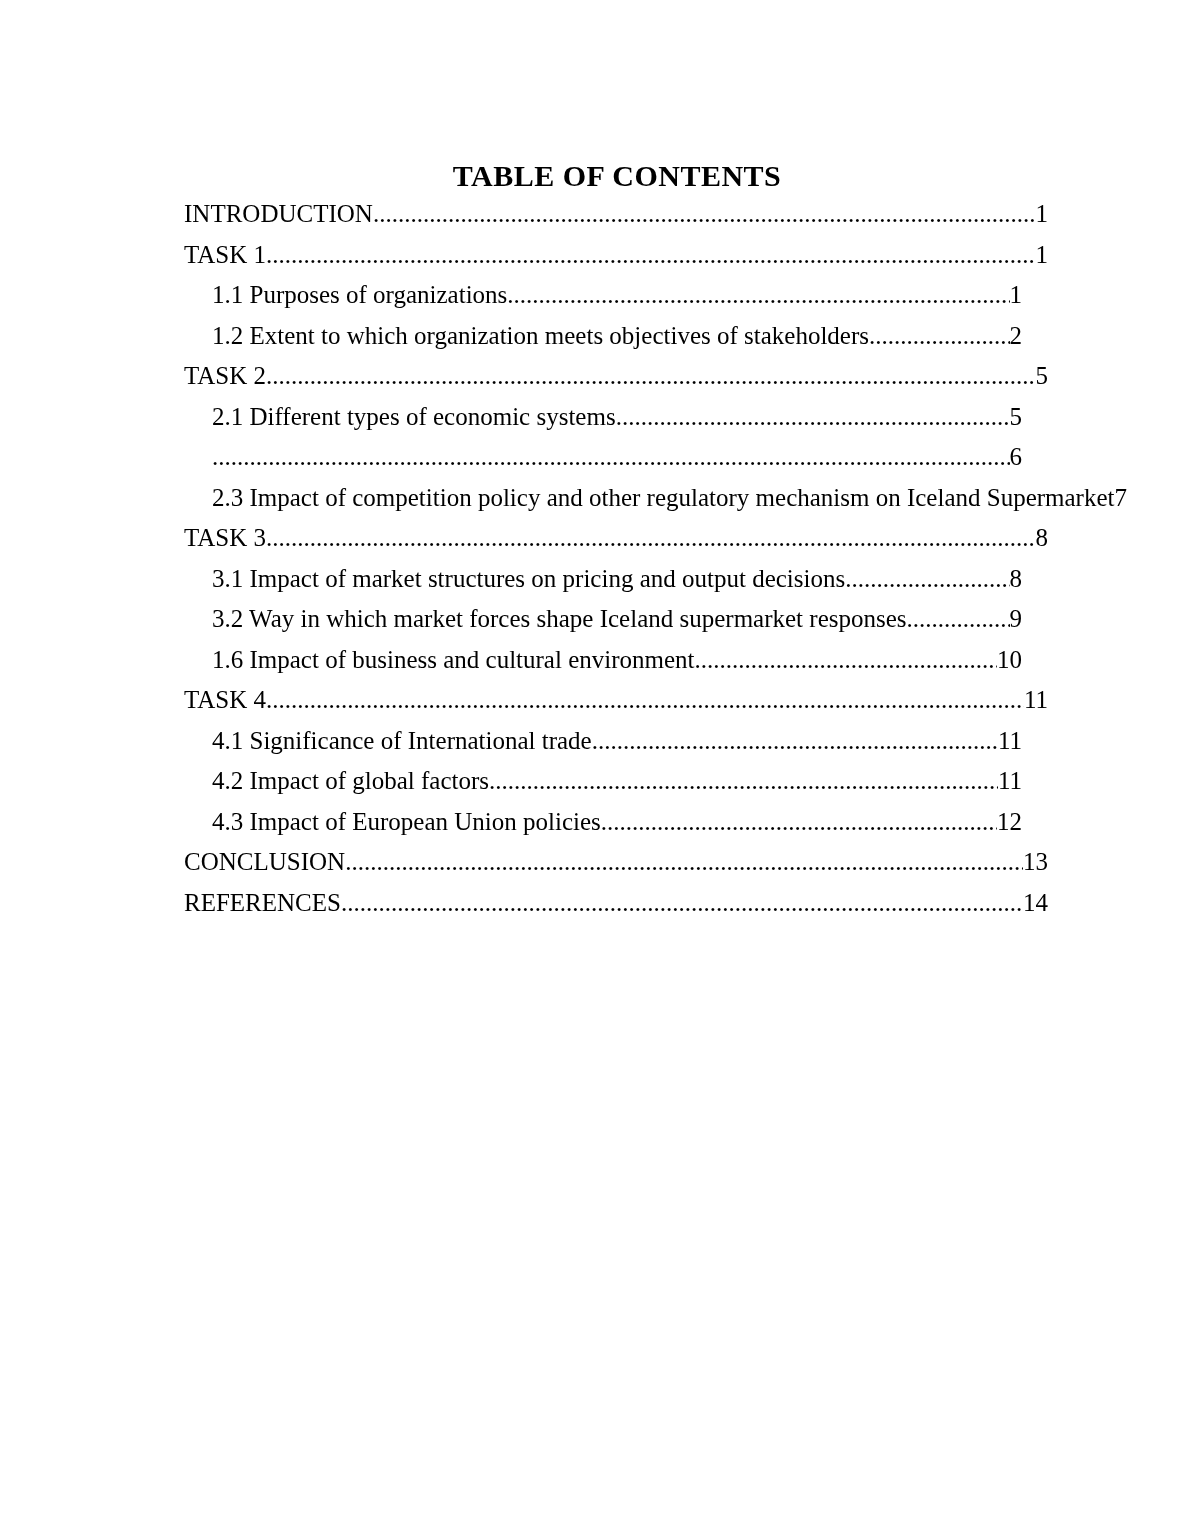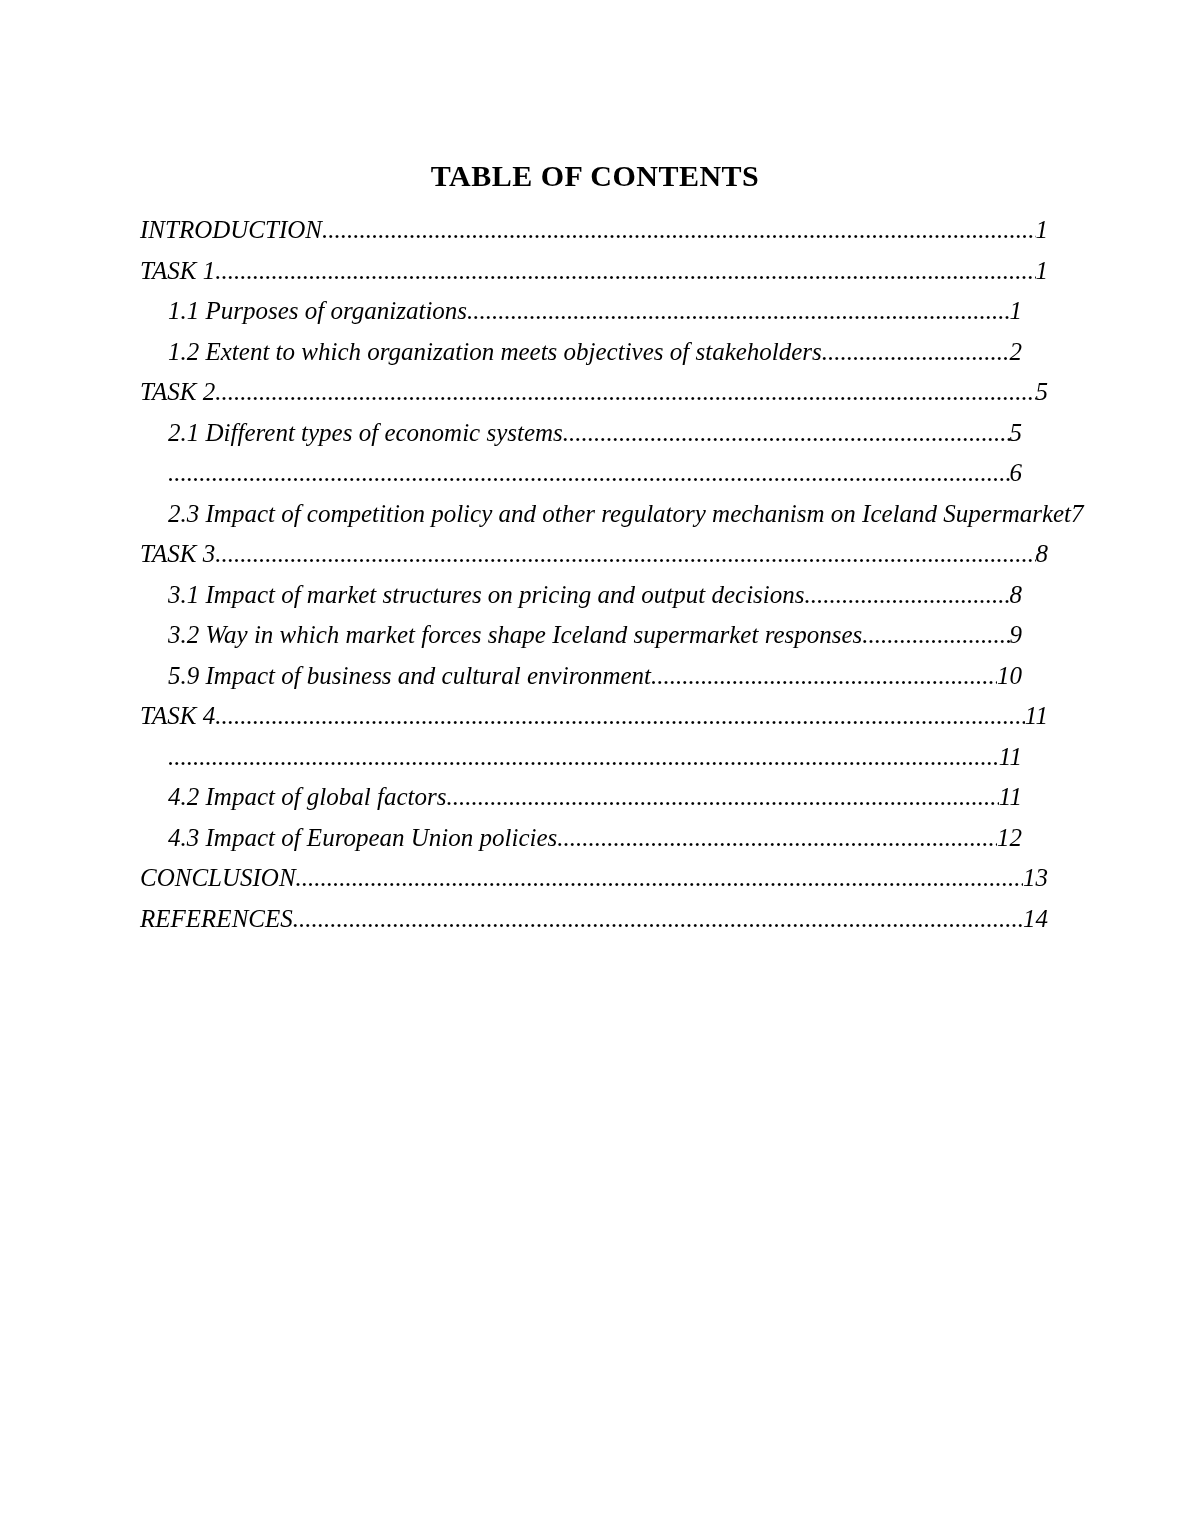--- a/index.html
+++ b/index.html
@@ -9,33 +9,32 @@
   }
   .page {
     position: relative;
     width: 1190px;
     height: 1540px;
     background: #ffffff;
     color: #000000;
     font-family: "Liberation Serif", "DejaVu Serif", serif;
     overflow: hidden;
     box-sizing: border-box;
+    padding-left: 44px;
   }
   .doc-title {
     padding-top: 157px;
     font-size: 30px;
     line-height: 37px;
     font-weight: bold;
     text-align: center;
     letter-spacing: 0.5px;
   }
   .toc {
-    margin-top: 16px;
     padding: 0 142px 0 140px;
-    font-style: italic;
   }
   .toc-row {
     display: flex;
     font-size: 25px;
     line-height: 40.5px;
     white-space: nowrap;
   }
   .toc-row.level-2 {
     padding-left: 28px;
     margin-right: 26px;
@@ -114,30 +113,31 @@
     <span class="toc-label">3.1 Impact of market structures on pricing and output decisions</span>
     <span class="toc-dots"></span>
     <span class="toc-page">8</span>
   </div>
       <div class="toc-row level-2">
     <span class="toc-label">3.2 Way in which market forces shape Iceland supermarket responses</span>
     <span class="toc-dots"></span>
     <span class="toc-page">9</span>
   </div>
       <div class="toc-row level-2">
-    <span class="toc-label">5.9 Impact of business and cultural environment</span>
+    <span class="toc-label">1.6 Impact of business and cultural environment</span>
     <span class="toc-dots"></span>
     <span class="toc-page">10</span>
   </div>
       <div class="toc-row level-1">
     <span class="toc-label">TASK 4</span>
     <span class="toc-dots"></span>
     <span class="toc-page">11</span>
   </div>
       <div class="toc-row level-2">
+    <span class="toc-label">4.1 Significance of International trade</span>
     <span class="toc-dots"></span>
     <span class="toc-page">11</span>
   </div>
       <div class="toc-row level-2">
     <span class="toc-label">4.2 Impact of global factors</span>
     <span class="toc-dots"></span>
     <span class="toc-page">11</span>
   </div>
       <div class="toc-row level-2">
     <span class="toc-label">4.3 Impact of European Union policies</span>

